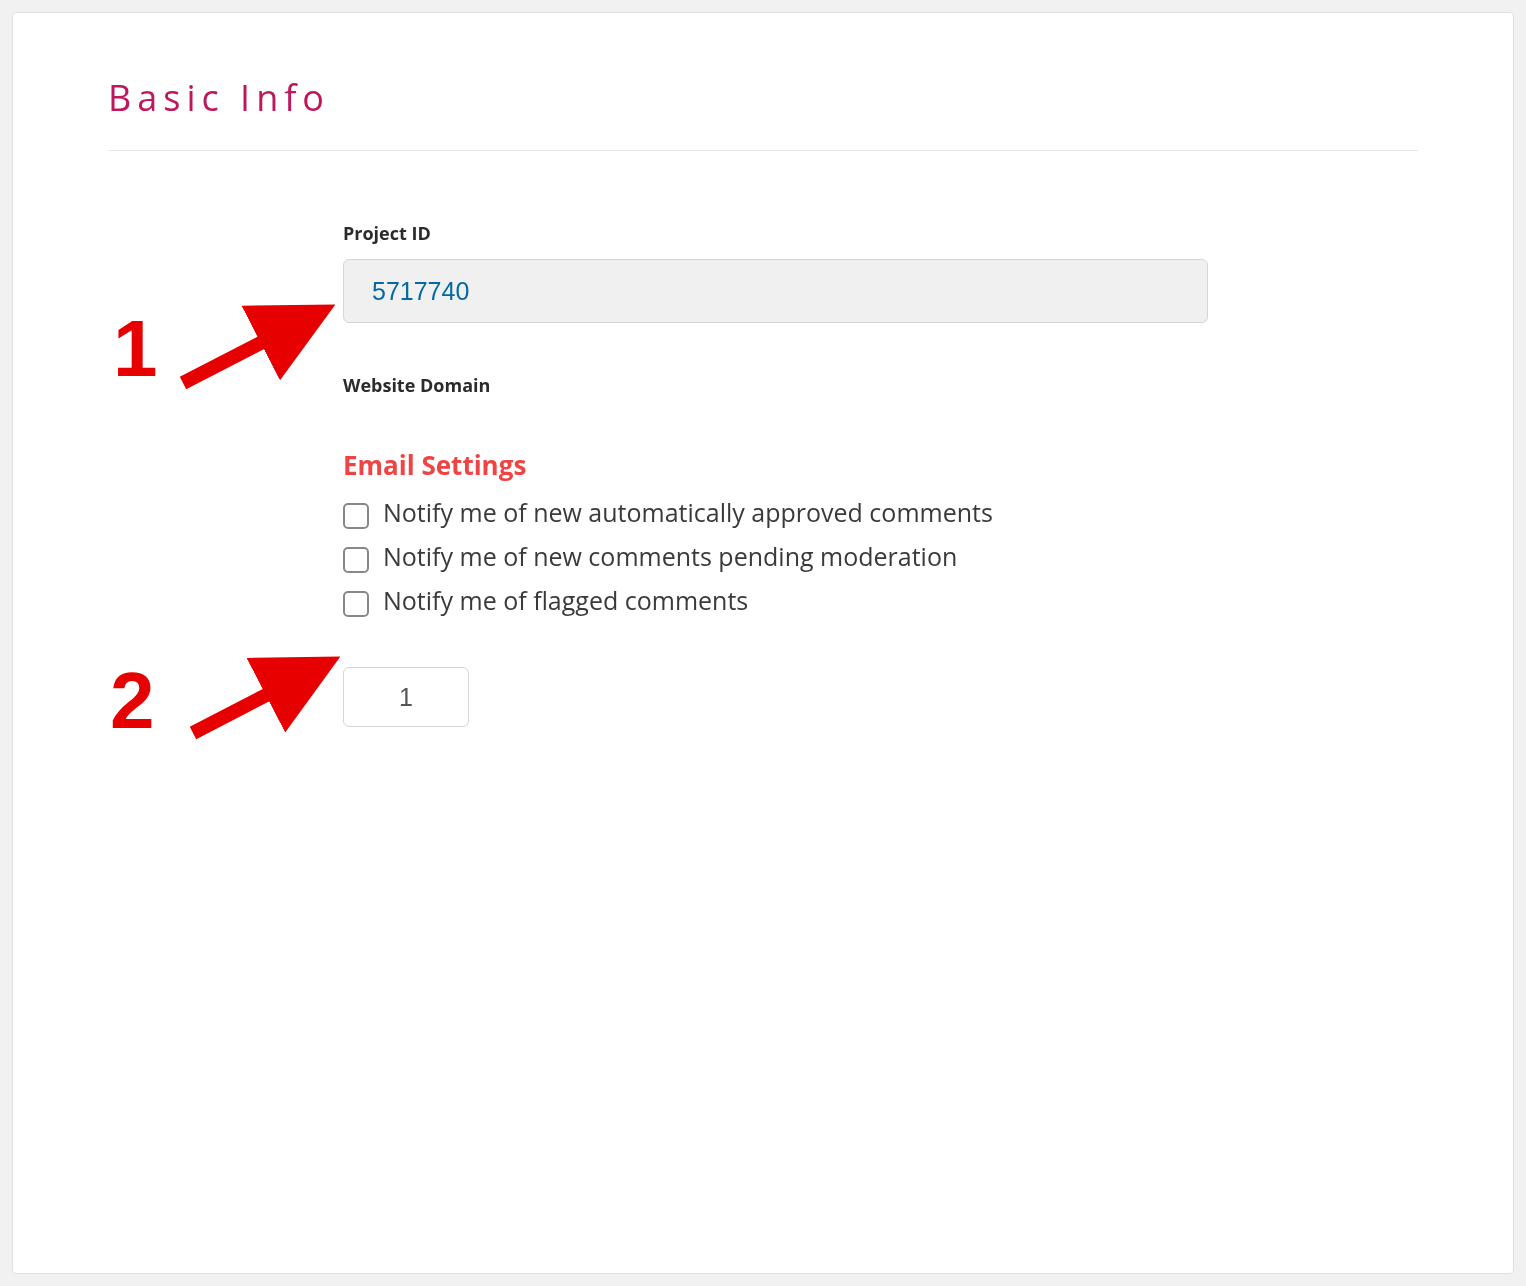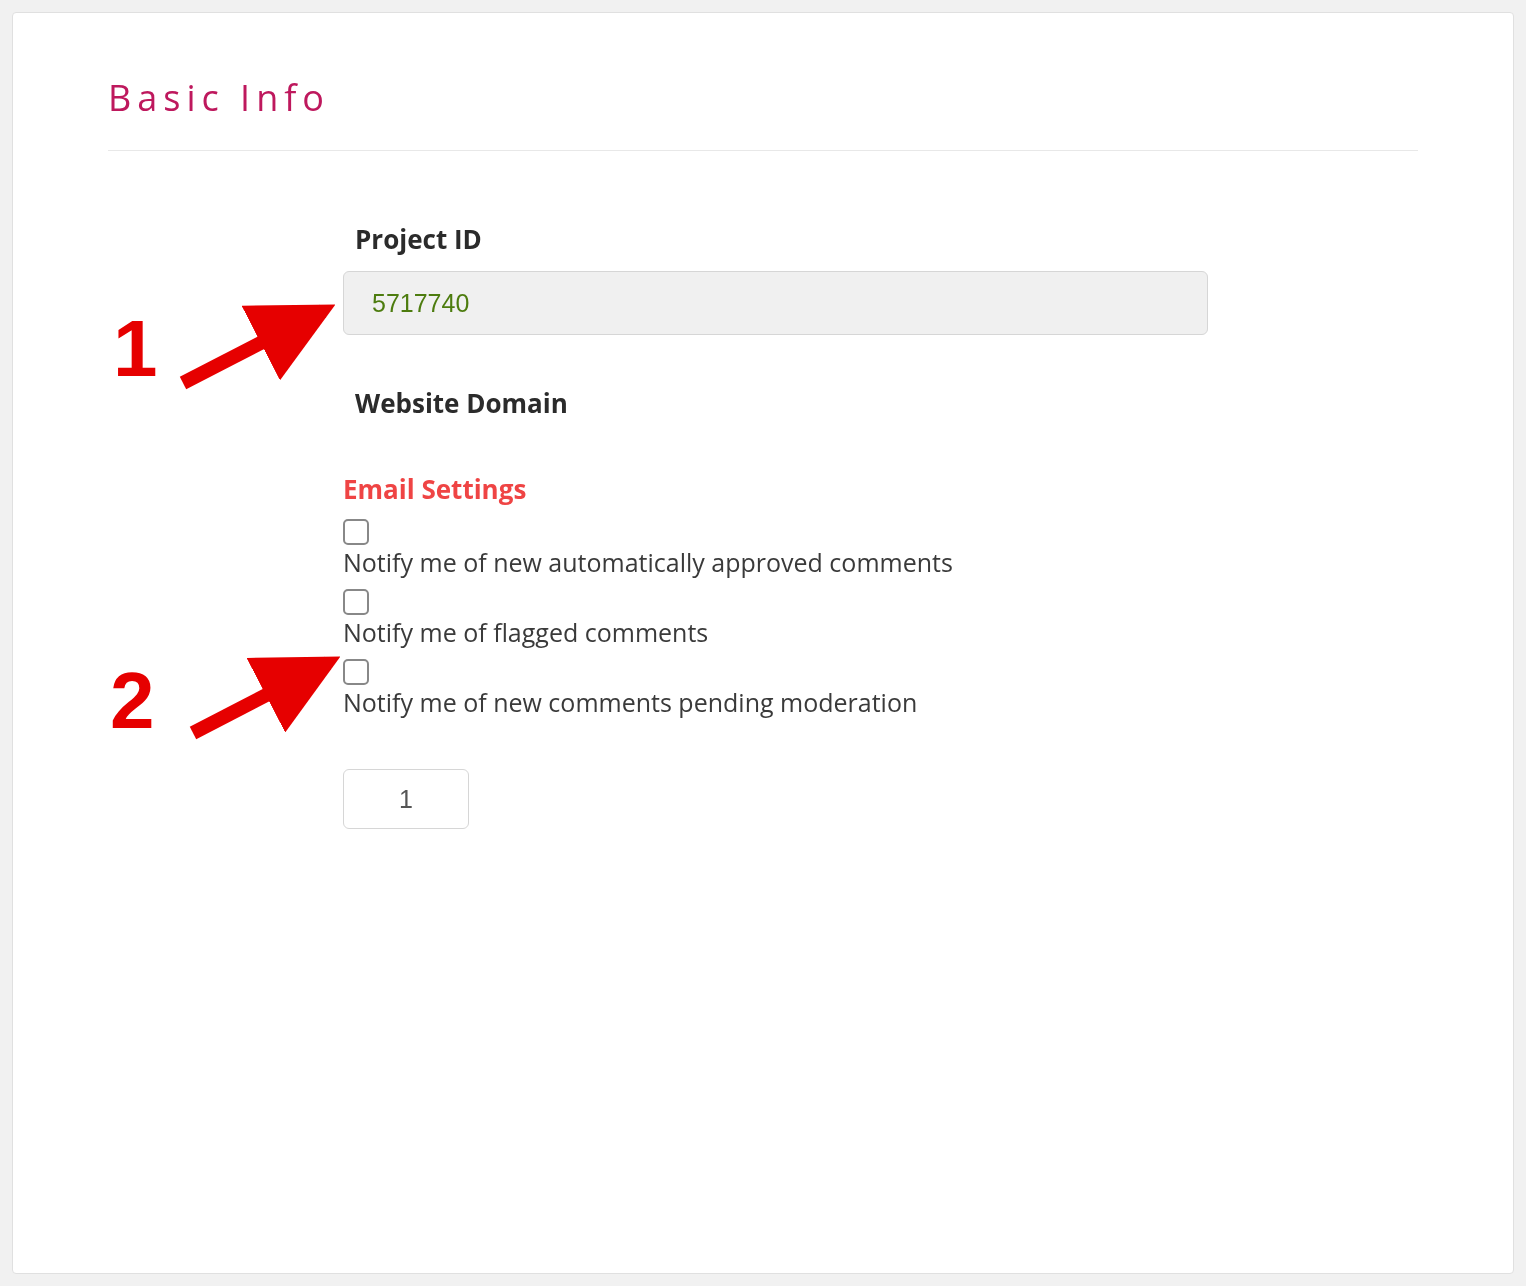--- a/index.html
+++ b/index.html
@@ -36,58 +36,56 @@
     }
     .form-area {
       padding-left: 235px;
       max-width: 1100px;
     }
     .form-group {
       margin-bottom: 50px;
     }
     .field-label {
       display: block;
-      font-size: 26px;
+      font-size: 18px;
       font-weight: 700;
       color: #2b2b2b;
       margin-bottom: 14px;
-      margin-left: 12px;
     }
     .text-input {
       width: 100%;
       height: 64px;
       font-size: 25px;
       color: #555;
       padding: 0 28px;
       border: 1px solid #d6d6d6;
       border-radius: 6px;
       background: #fff;
       outline: none;
     }
     .text-input.readonly {
       background: #f0f0f0;
-      color: #4d7c0f;
+      color: #0369a1;
     }
     .small-input {
       width: 126px;
       height: 60px;
       font-size: 25px;
       color: #555;
       padding: 0 22px;
       text-align: center;
       border: 1px solid #d6d6d6;
       border-radius: 6px;
       background: #fff;
       outline: none;
     }
     .checkbox-row {
       display: flex;
-      align-items: flex-start;
+      align-items: flex-end;
       margin-bottom: 10px;
-      flex-direction: column;
     }
     .checkbox {
       width: 26px;
       height: 26px;
       border: 2px solid #888;
       border-radius: 5px;
       margin-right: 14px;
       flex-shrink: 0;
       cursor: pointer;
       background: #fff;
@@ -140,26 +138,26 @@
     <div class="form-group">
       <div class="email-header">Email Settings</div>
 
       <div class="checkbox-row">
         <div class="checkbox"></div>
         <span class="checkbox-label">Notify me of new automatically approved comments</span>
       </div>
 
       <div class="checkbox-row">
         <div class="checkbox"></div>
-        <span class="checkbox-label">Notify me of flagged comments</span>
+        <span class="checkbox-label">Notify me of new comments pending moderation</span>
       </div>
 
       <div class="checkbox-row">
         <div class="checkbox"></div>
-        <span class="checkbox-label">Notify me of new comments pending moderation</span>
+        <span class="checkbox-label">Notify me of flagged comments</span>
       </div>
     </div>
 
     <div class="form-group">
       <input type="text" class="small-input" value="1" style="">
     </div>
 
   </div>
 
   <div class="annotation" style="left:100px; top:290px;">

